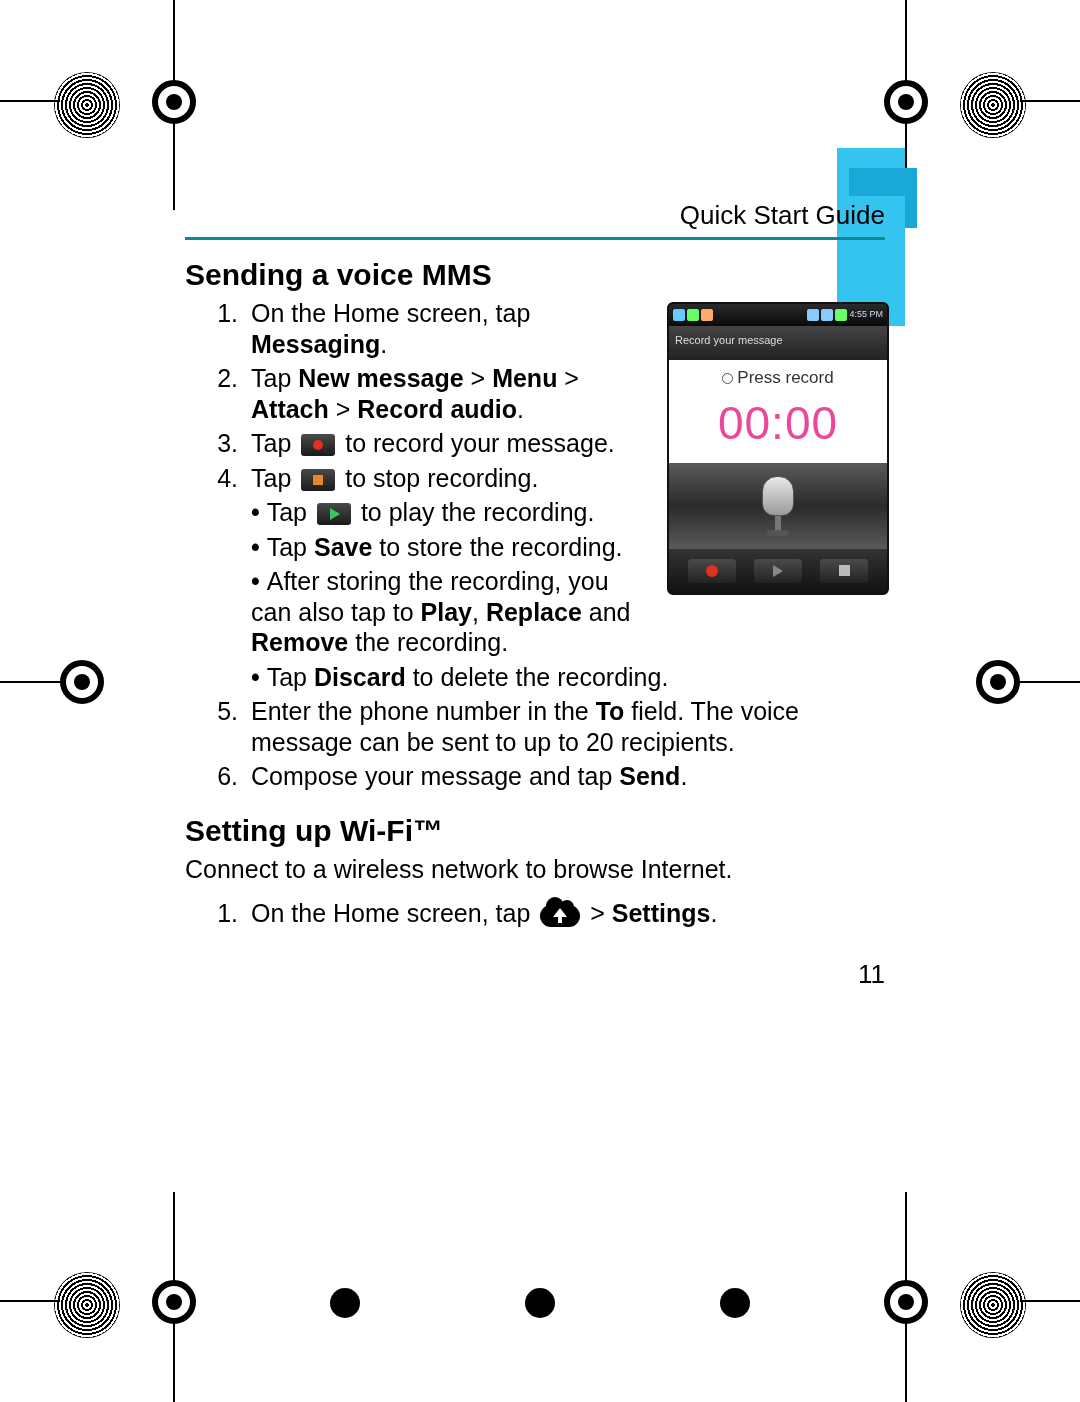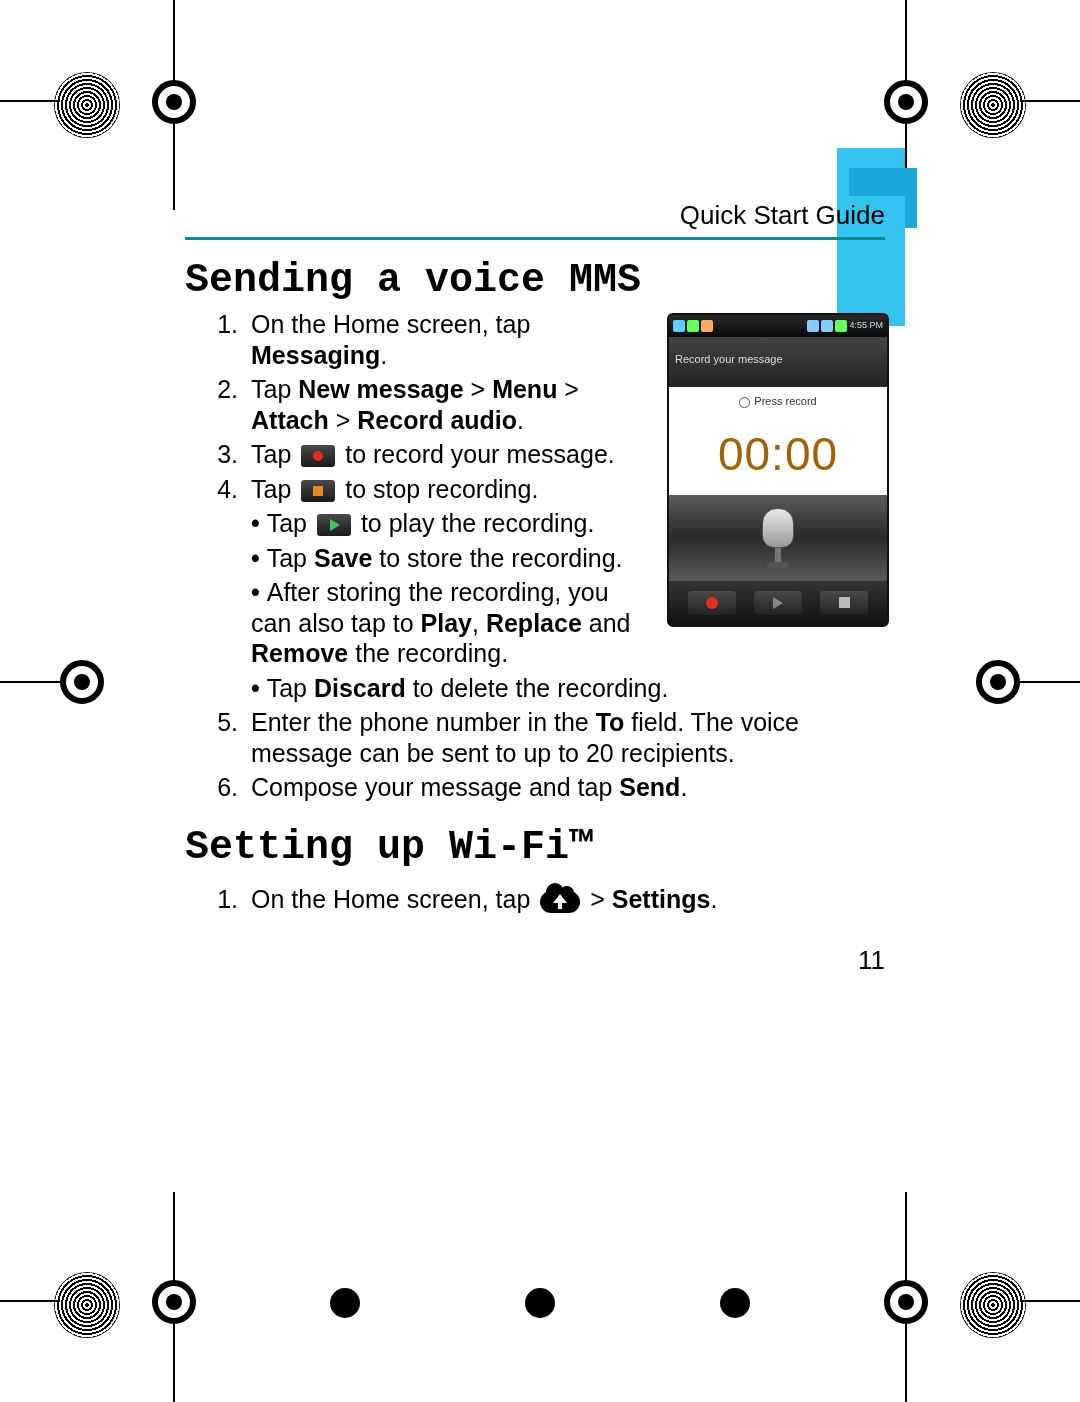--- a/index.html
+++ b/index.html
@@ -12,39 +12,39 @@
   .ring{position:absolute;width:44px;height:44px;border:6px solid #000;border-radius:50%;box-sizing:border-box;background:#fff}
   .ring .inner{position:absolute;width:16px;height:16px;background:#000;border-radius:50%;top:50%;left:50%;transform:translate(-50%,-50%)}
   
   .tab{position:absolute;right:0;background:#3bb9eb;width:68px;height:52px}
   
   .doc-header{position:absolute;top:108px;left:260px;font-family:"Times New Roman",serif;font-size:24px}
   
   .content{position:absolute;left:185px;top:200px;width:700px}
   .section-label{text-align:right;font-size:26px;margin:0 0 6px 0}
   .rule{height:3px;background:#0e8a8f;margin-bottom:18px}
-  h2{font-family:Liberation Mono, monospace;font-weight:bold;font-size:40px;margin:4px 0 6px 0}
+  h2{font-family:Liberation Sans, sans-serif;font-weight:bold;font-size:30px;margin:4px 0 6px 0}
   .body-text{font-size:25px;line-height:1.22}
   ol.steps{list-style:decimal;padding-left:60px;margin:4px 0 0 0}
   ol.steps>li{padding-left:6px;margin-bottom:4px}
   ul.bullets{list-style:none;padding-left:0;margin:4px 0 0 0}
   ul.bullets>li{padding-left:0;margin-bottom:4px}
   ul.bullets>li::before{content:"• ";font-weight:bold}
   b{font-weight:bold}
   .float-phone{float:right;width:218px;margin:4px 0 10px 18px}
   
   .phone{width:218px;border:2px solid #111;border-radius:6px;background:#000;overflow:hidden}
   .statusbar{height:22px;background:linear-gradient(#2a2a2a,#0a0a0a);display:flex;justify-content:space-between;align-items:center;padding:0 4px;color:#cfe;font-size:10px}
   .sb-icons{display:flex;gap:2px}
   .sb-icon{width:12px;height:12px;background:#6cf;border-radius:2px}
-  .titlebar{height:18px;background:linear-gradient(#444,#222);color:#ddd;font-size:11px;padding:16px 6px}
+  .titlebar{height:18px;background:linear-gradient(#444,#222);color:#ddd;font-size:11px;padding:8px 6px}
   .recarea{background:#fff;padding:8px 0 12px 0;text-align:center}
-  .press{font-size:11px;color:#333;margin-bottom:18px}
+  .press{font-size:17px;color:#333;margin-bottom:6px}
   .press .rdot{display:inline-block;width:9px;height:9px;border:1px solid #555;border-radius:50%;margin-right:4px;background:#fff;vertical-align:middle}
-  .timer{font-size:46px;font-weight:400;letter-spacing:1px;color:#a16207}
+  .timer{font-size:46px;font-weight:400;letter-spacing:1px;color:#ec4899}
   .mic-band{height:86px;background:linear-gradient(#5a5a5a,#2a2a2a,#5a5a5a);display:flex;align-items:center;justify-content:center;position:relative}
   .mic{width:38px;height:60px;position:relative}
   .mic .head{width:30px;height:38px;background:linear-gradient(#e8e8e8,#9a9a9a);border-radius:15px 15px 12px 12px;border:1px solid #555;margin:0 auto}
   .mic .stand{width:6px;height:14px;background:#777;margin:0 auto}
   .mic .base{width:22px;height:6px;background:#555;border-radius:3px;margin:0 auto}
   .ctrlbar{height:36px;background:linear-gradient(#333,#111);display:flex;justify-content:space-around;align-items:center;padding:4px 10px}
   .pbtn{width:48px;height:24px;border-radius:4px;background:linear-gradient(#4a4a4a,#222);display:flex;align-items:center;justify-content:center}
   .pbtn.rec span{width:12px;height:12px;border-radius:50%;background:#e03020}
   .pbtn.play span{width:0;height:0;border-left:10px solid #888;border-top:6px solid transparent;border-bottom:6px solid transparent}
   .pbtn.stop span{width:11px;height:11px;background:#bbb}
@@ -186,20 +186,21 @@
         <span>Enter the phone number in the </span><b>To</b><span> field. The voice message can be sent to up to 20 recipients.</span>
       </li>
       <li>
         <span>Compose your message and tap </span><b>Send</b><span>.</span>
       </li>
     </ol>
   </div>
 
   <h2 style="margin-top:18px">Setting up Wi-Fi™</h2>
   <div class="body-text">
+    <div>Connect to a wireless network to browse Internet.</div>
     <ol class="steps" style="margin-top:14px">
       <li>
         <span>On the Home screen, tap </span><span class="home-icon"><span class="cloud"></span><span class="arrow"></span><span class="stem"></span></span><span> &gt; </span><b>Settings</b><span>.</span>
       </li>
     </ol>
   </div>
 
   <div class="pageno">11</div>
 </div>
 

